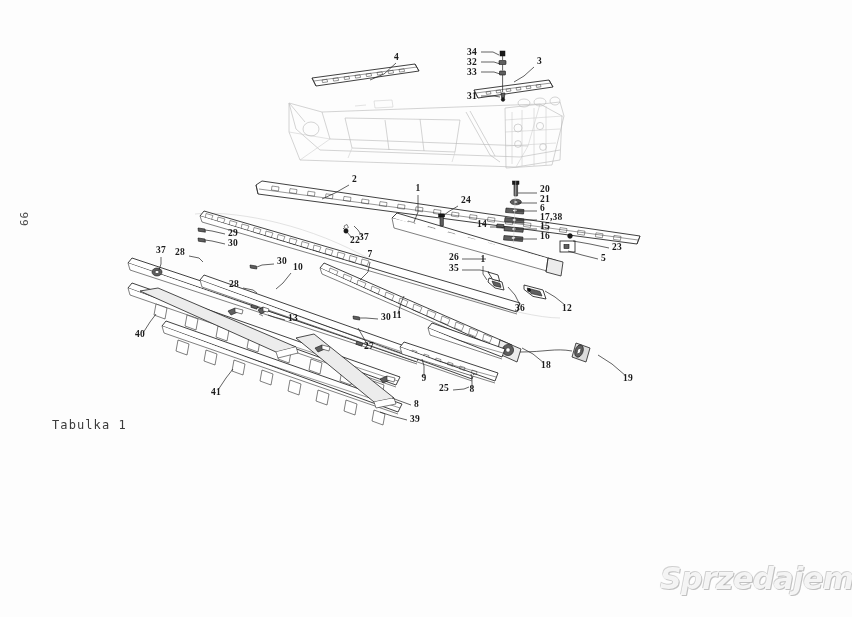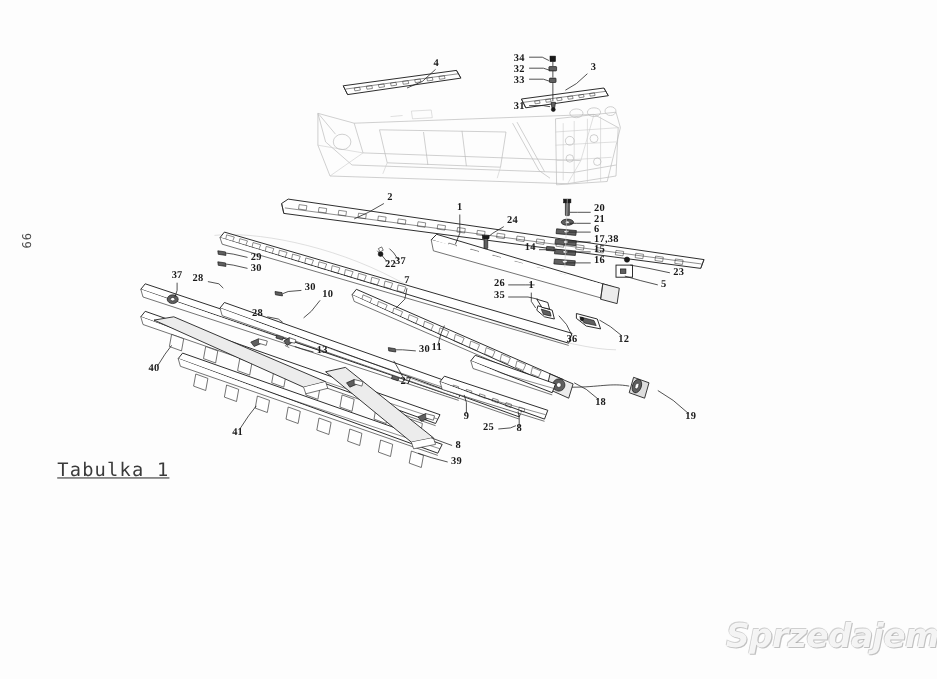--- a/index.html
+++ b/index.html
@@ -28,25 +28,24 @@
   .ghost2{stroke:#cccccc;stroke-width:0.55;fill:none;}
   .hatch{stroke:#303030;stroke-width:0.5;fill:none;}
   .fillgrey{fill:#ececec;stroke:#1f1f1f;stroke-width:0.8;}
   .fillmid{fill:#dddddd;stroke:#1f1f1f;stroke-width:0.8;}
   .fdark{fill:#5f5f5f;stroke:#141414;stroke-width:0.6;}
   .fblack{fill:#1a1a1a;stroke:#0d0d0d;stroke-width:0.5;}
 
   .caption{
     position:absolute;
     font-family:"DejaVu Sans Mono","Liberation Mono",monospace;
-    font-size:17px;
+    font-size:12px;
     color:#3a3a3a;
     letter-spacing:1.1px;
     white-space:nowrap;
-    text-decoration:underline;
   }
   #tabulka{left:52px;top:418px;}
   #pageno{
     position:absolute;left:18px;top:226px;
     font-family:"DejaVu Sans Mono","Liberation Mono",monospace;
     font-size:11px;color:#4a4a4a;letter-spacing:1px;
     transform:rotate(-90deg);transform-origin:left top;
   }
 
   

